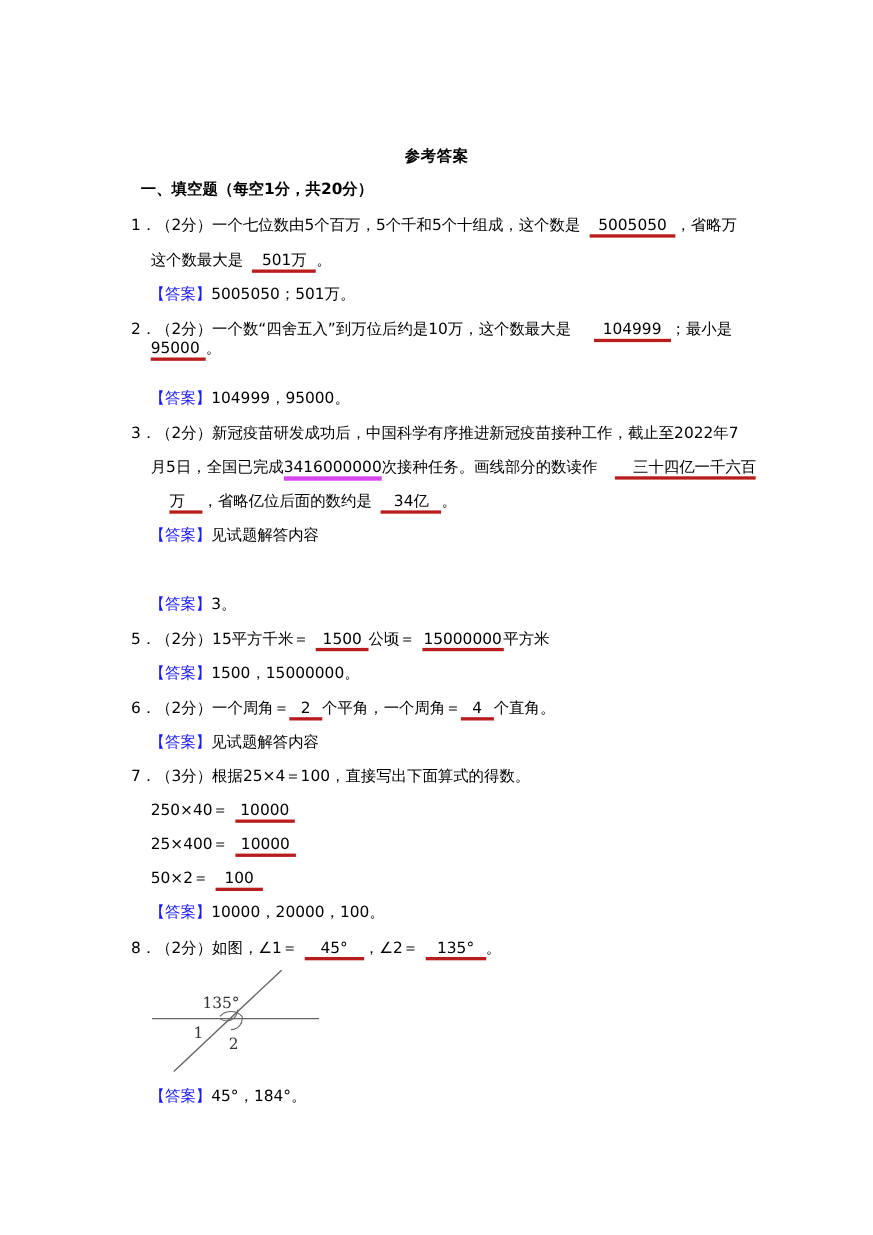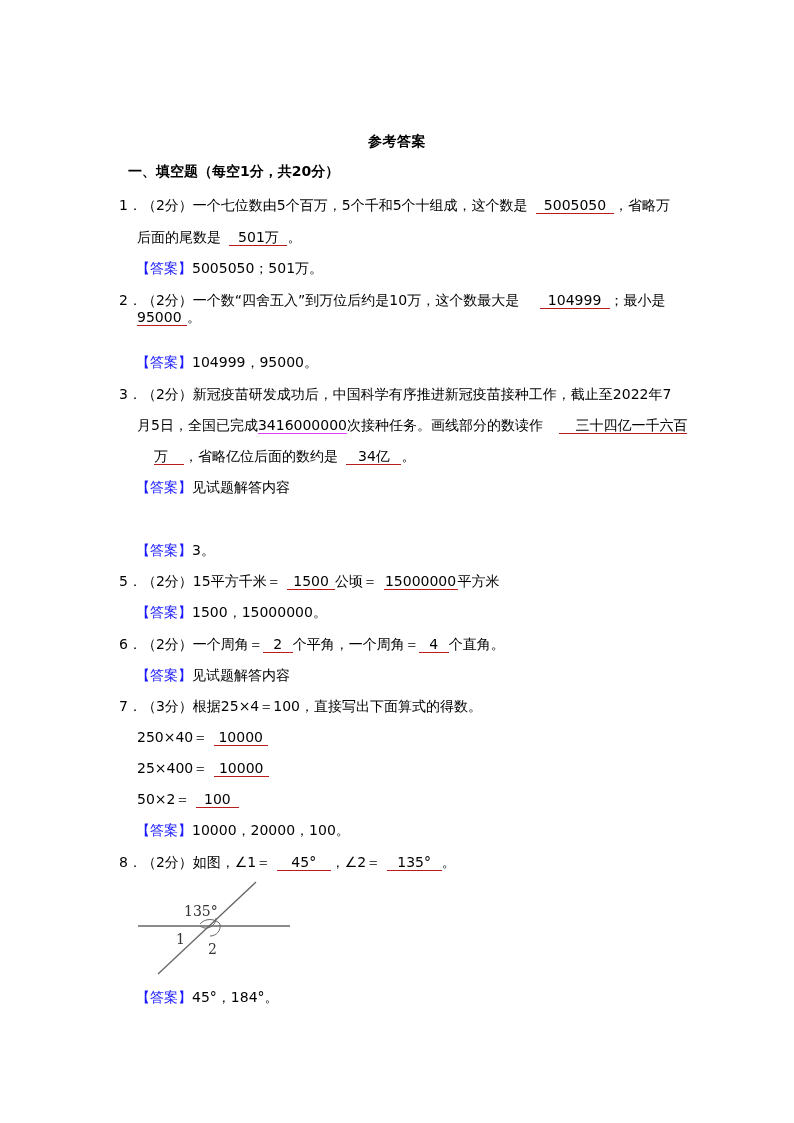--- a/index.html
+++ b/index.html
@@ -3,40 +3,40 @@
 <meta charset="utf-8">
 <style>
   html, body { margin: 0; padding: 0; background: #ffffff; }
   body { width: 794px; height: 1123px; position: relative; overflow: hidden;
          font-family: "DejaVu Sans", sans-serif; color: #000; font-size: 14px; }
   .page { position: absolute; left: 0; top: 0; width: 794px; height: 1123px; }
   .title { position: absolute; top: 133px; left: 0; width: 794px; text-align: center;
            font-weight: bold; font-size: 14px; letter-spacing: 0.5px; }
   .section { position: absolute; left: 128px; top: 163px; font-weight: bold; font-size: 14px; }
   .line { position: absolute; white-space: nowrap; font-size: 14px; line-height: 20px; }
-  .blank { display: inline-block; border-bottom: 1px solid #b91c1c; text-align: center;
+  .blank { display: inline-block; border-bottom: 3px solid #b91c1c; text-align: center;
            line-height: 16px; padding: 0; }
   .ans-tag { color: #1a1aff; }
-  .ul { border-bottom: 1px solid #d946ef; }
+  .ul { border-bottom: 4px solid #d946ef; }
   svg text { font-family: "DejaVu Serif", serif; }
 </style>
 </head>
 <body>
 
 <div class="page">
 
   <div class="title">参考答案</div>
   <div class="section">一、填空题（每空1分，共20分）</div>
 
   <div class="line" style="left:119px; top:195px;">
     <span>1．（2分）一个七位数由5个百万，5个千和5个十组成，这个数是</span>
     <span class="blank" style="width:78px; margin-left:4px;">5005050</span><span>，省略万</span>
   </div>
   <div class="line" style="left:137px; top:227px;">
-    <span>后面的尾数是</span>
+    <span>这个数最大是</span>
     <span class="blank" style="width:58px; margin-left:4px;">501万</span><span>。</span>
   </div>
   <div class="line" style="left:136px; top:258px;">
     <span class="ans-tag">【答案】</span><span>5005050；501万。</span>
   </div>
 
   <div class="line" style="left:119px; top:290px;">
     <span>2．（2分）一个数“四舍五入”到万位后约是10万，这个数最大是</span>
     <span class="blank" style="width:70px; margin-left:16px;">104999</span><span>；最小是</span>
   </div>

